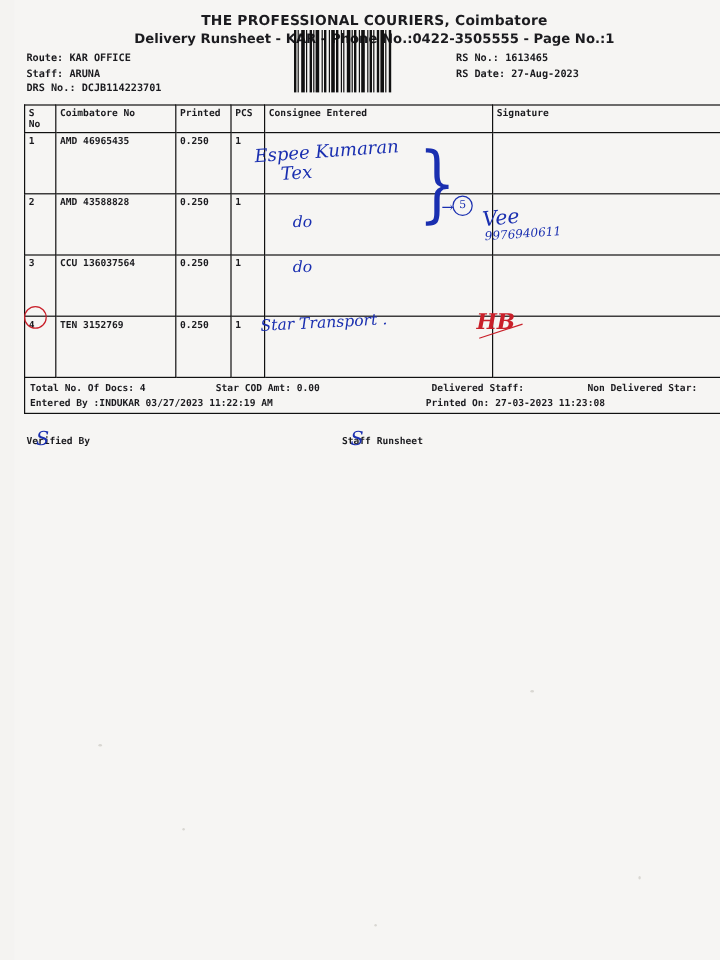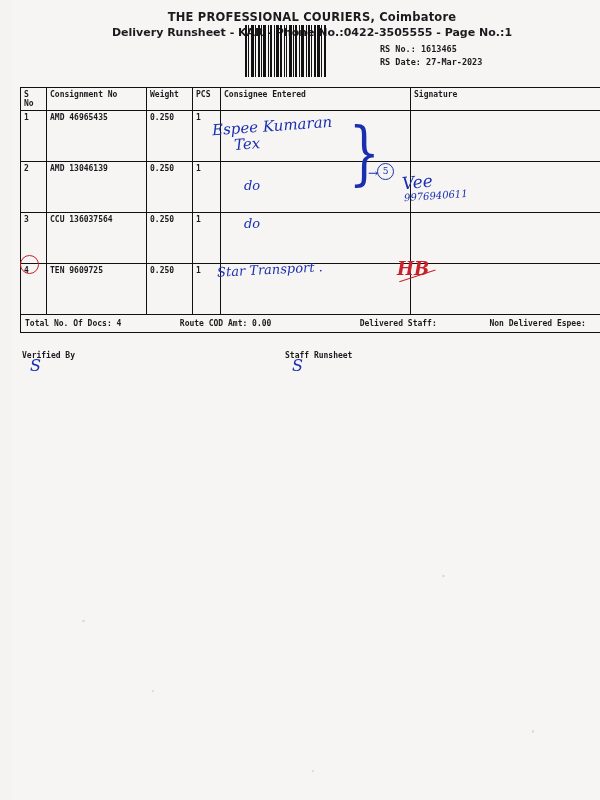--- a/index.html
+++ b/index.html
@@ -211,20 +211,25 @@
   <div class="speckle" style="left:430px;top:575px;width:3px;height:2px;"></div>
   <div class="speckle" style="left:520px;top:730px;width:2px;height:3px;"></div>
   <div class="speckle" style="left:300px;top:770px;width:2px;height:2px;"></div>
 
   <div class="doc">
 
     <div class="title">THE PROFESSIONAL COURIERS, Coimbatore</div>
     <div class="subtitle">Delivery Runsheet - KAR - Phone No.:0422-3505555 - Page No.:1</div>
 
     <div class="meta">
+      <div class="left">
+        <div>Route: KAR OFFICE</div>
+        <div>Staff: ARUNA</div>
+        <div>DRS No.: DCJB114223701</div>
+      </div>
 
       <div class="barcode">
         <i style="width:2px"></i>
           <i style="width:1px;background:transparent"></i>
         <i style="width:1px"></i>
           <i style="width:2px;background:transparent"></i>
         <i style="width:3px"></i>
           <i style="width:1px;background:transparent"></i>
         <i style="width:1px"></i>
           <i style="width:2px;background:transparent"></i>
@@ -268,85 +273,89 @@
           <i style="width:1px;background:transparent"></i>
         <i style="width:3px"></i>
           <i style="width:1px;background:transparent"></i>
         <i style="width:1px"></i>
           <i style="width:2px;background:transparent"></i>
         <i style="width:2px"></i>
       </div>
 
       <div class="right">
         <div>RS No.: 1613465</div>
-        <div>RS Date: 27-Mar-2023</div>
+        <div>RS Date: 27-Aug-2023</div>
       </div>
     </div>
 
     <table class="grid">
       <colgroup>
         <col class="c-sno">
           <col class="c-cons">
           <col class="c-wt">
           <col class="c-pcs">
           <col class="c-det">
           <col class="c-sig">
       </colgroup>
       <thead>
         <tr>
           <th>S No</th>
-          <th>Consignment No</th>
-          <th>Weight</th>
+          <th>Coimbatore No</th>
+          <th>Printed</th>
           <th>PCS</th>
           <th>Consignee Entered</th>
           <th>Signature</th>
         </tr>
       </thead>
       <tbody>
         <tr class="datarow">
           <td>1</td>
           <td>AMD 46965435</td>
           <td>0.250</td>
           <td>1</td>
           <td></td>
           <td></td>
         </tr>
         <tr class="datarow">
           <td>2</td>
-          <td>AMD 13046139</td>
+          <td>AMD 43588828</td>
           <td>0.250</td>
           <td>1</td>
           <td></td>
           <td></td>
         </tr>
         <tr class="datarow">
           <td>3</td>
           <td>CCU 136037564</td>
           <td>0.250</td>
           <td>1</td>
           <td></td>
           <td></td>
         </tr>
         <tr class="datarow">
           <td>4</td>
-          <td>TEN 9609725</td>
+          <td>TEN 3152769</td>
           <td>0.250</td>
           <td>1</td>
           <td></td>
           <td></td>
         </tr>
       </tbody>
     </table>
 
     <div class="totals">
       <div class="row1">
         <span style="width:150px">Total No. Of Docs:   4</span>
-        <span style="width:175px">Route COD Amt:      0.00</span>
+        <span style="width:175px">Star COD Amt:      0.00</span>
         <span style="width:125px">Delivered Staff:</span>
-        <span>Non Delivered Espee:</span>
+        <span>Non Delivered Star:</span>
+      </div>
+      <div class="row2">
+        <span style="width:325px">Entered By :INDUKAR 03/27/2023 11:22:19 AM</span>
+        <span>Printed On: 27-03-2023 11:23:08</span>
       </div>
     </div>
 
     <div class="signblock">
       <div class="vb">Verified By</div>
       <div class="ss">Staff Runsheet</div>
     </div>
 
   </div>
 

